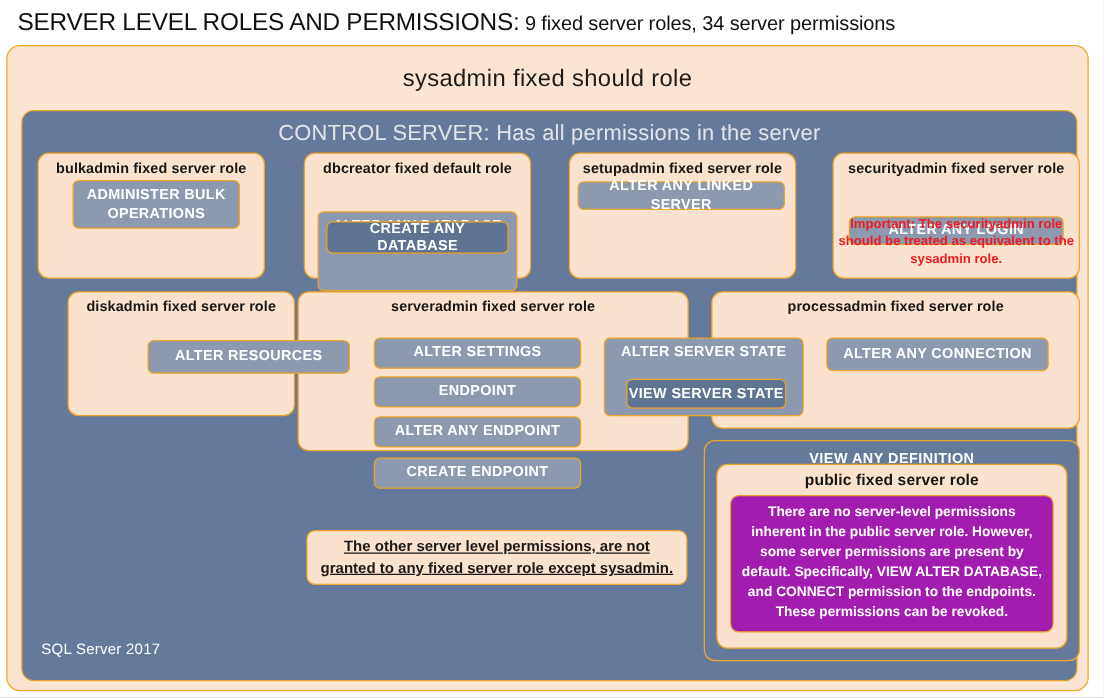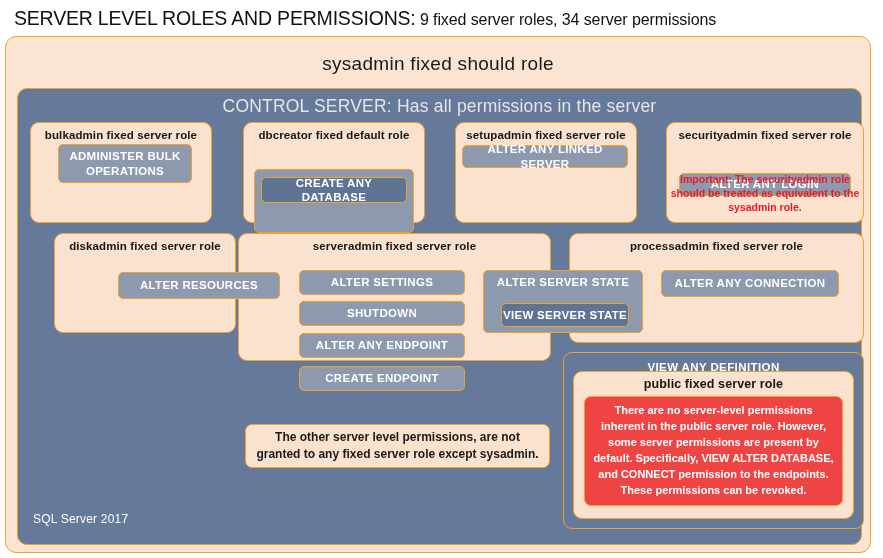--- a/index.html
+++ b/index.html
@@ -146,20 +146,21 @@
     border-radius: 7px;
     color: #1a1a1a;
     font-size: 12px;
     font-weight: bold;
     text-align: center;
     line-height: 1.4;
     display: flex;
     align-items: center;
     justify-content: center;
     padding: 0 10px;
+    text-decoration: underline;
   }
 
   
   .view-any-def-box {
     position: absolute;
     box-sizing: border-box;
     background: #65799b;
     border: 1.6px solid #eda428;
     border-radius: 9px;
   }
@@ -170,21 +171,21 @@
     width: 100%;
     text-align: center;
     color: #ffffff;
     font-size: 11.5px;
     font-weight: bold;
     letter-spacing: 0.4px;
   }
   .public-desc {
     position: absolute;
     box-sizing: border-box;
-    background: #ef4444;
+    background: #a21caf;
     border: 1.5px solid #eda428;
     border-radius: 7px;
     color: #ffffff;
     font-size: 11px;
     font-weight: bold;
     text-align: center;
     line-height: 1.45;
     display: flex;
     align-items: center;
     justify-content: center;
@@ -248,21 +249,21 @@
     <div class="role-title">serveradmin fixed server role</div>
   </div>
 
   <div class="role-box" style="left:569px; top:233px; width:295px; height:110px;">
     <div class="role-title">processadmin fixed server role</div>
   </div>
 
   <div class="perm" style="left:118px; top:272px; width:162px; height:27px;">ALTER RESOURCES</div>
 
   <div class="perm" style="left:299px; top:270px; width:166px; height:25px;">ALTER SETTINGS</div>
-  <div class="perm" style="left:299px; top:301px; width:166px; height:25px;">SHUTDOWN</div>
+  <div class="perm" style="left:299px; top:301px; width:166px; height:25px;">ENDPOINT</div>
   <div class="perm" style="left:299px; top:333px; width:166px; height:25px;">ALTER ANY ENDPOINT</div>
   <div class="perm" style="left:299px; top:366px; width:166px; height:25px;">CREATE  ENDPOINT</div>
 
   <div class="perm" style="left:483px; top:270px; width:160px; height:63px; align-items:flex-start; padding-top:4px;">ALTER SERVER  STATE</div>
   <div class="perm nested" style="left:501px; top:303px; width:128px; height:24px;">VIEW SERVER  STATE</div>
 
   <div class="perm" style="left:661px; top:270px; width:178px; height:27px;">ALTER ANY CONNECTION</div>
 
   <div class="view-any-def-box" style="left:563px; top:352px; width:301px; height:177px;">
     <div class="view-any-def-label">VIEW ANY DEFINITION</div>

